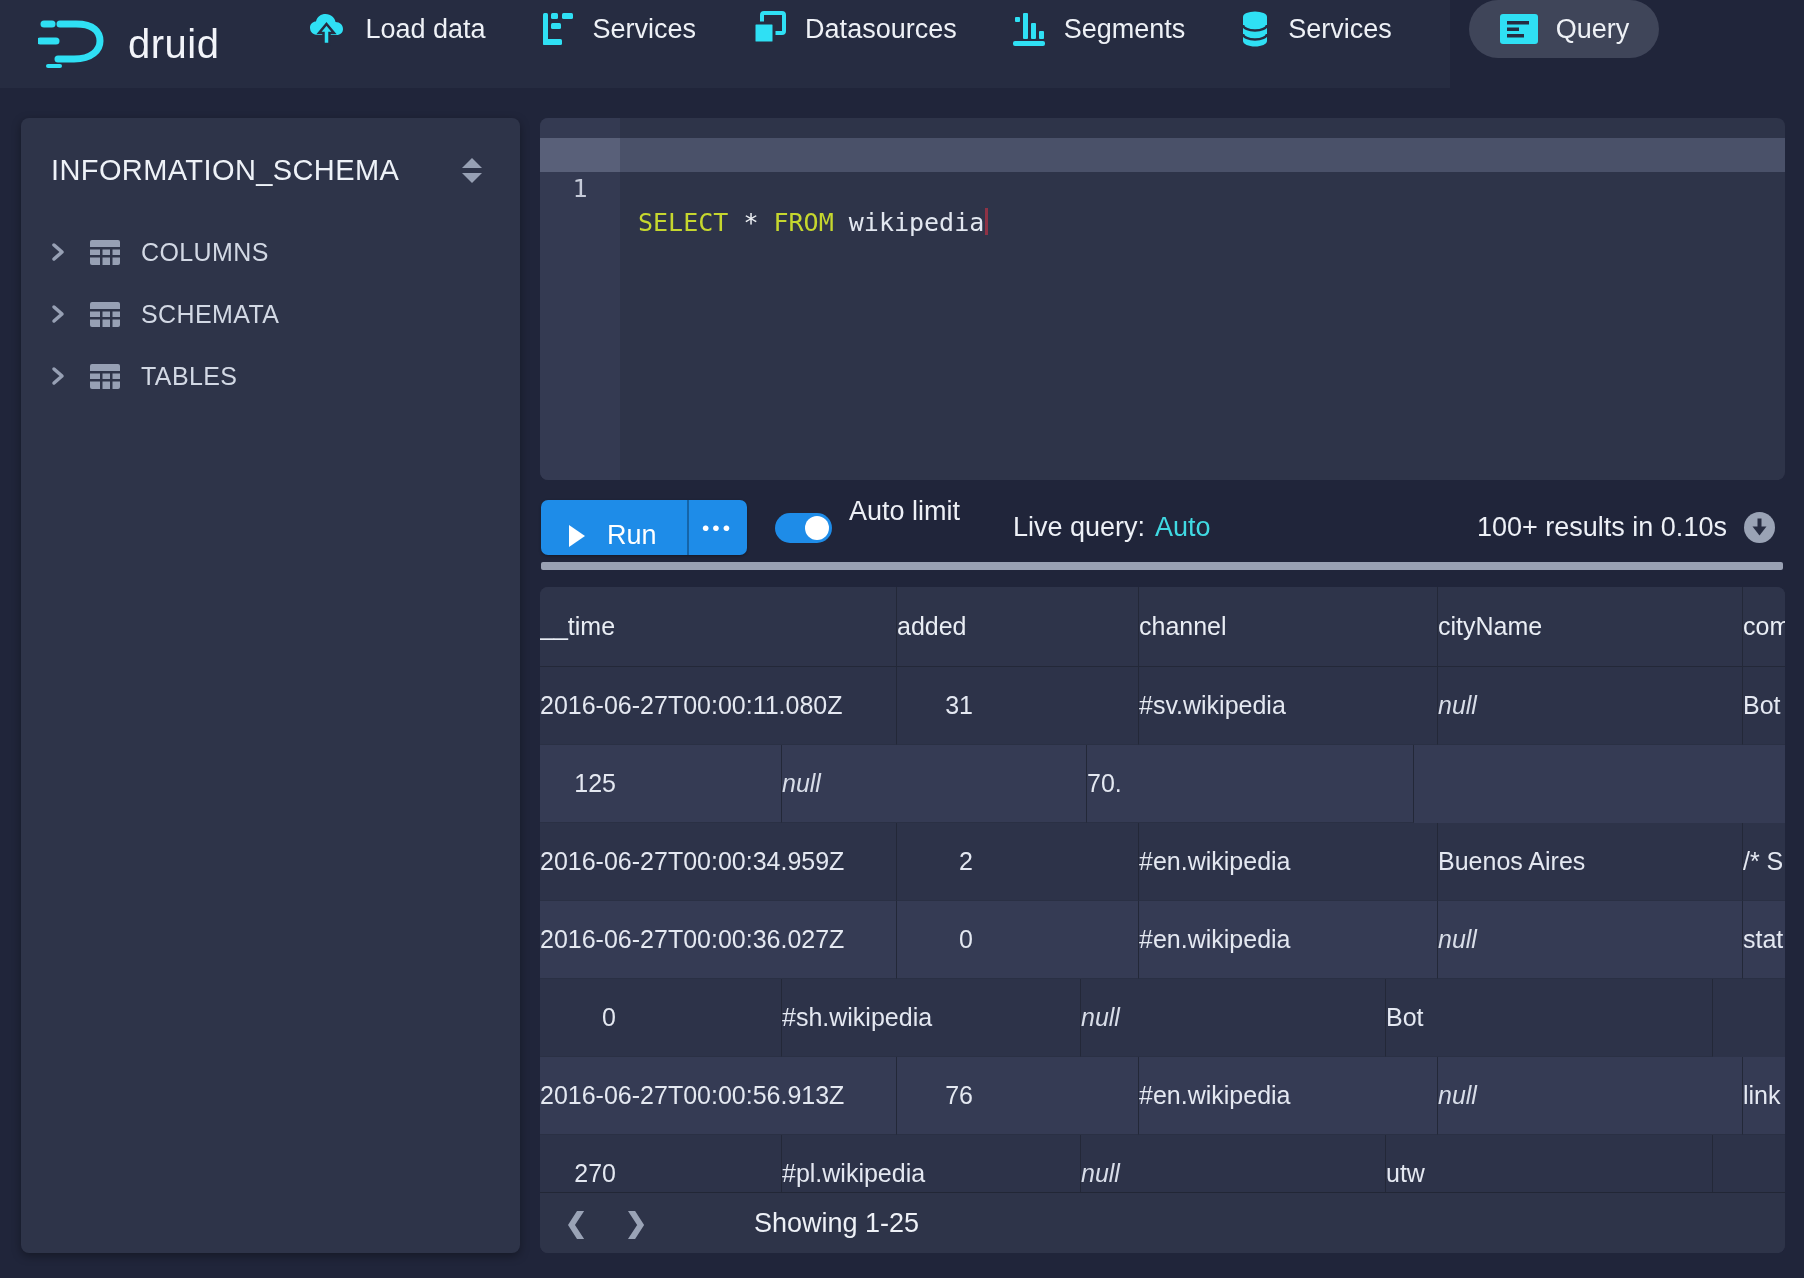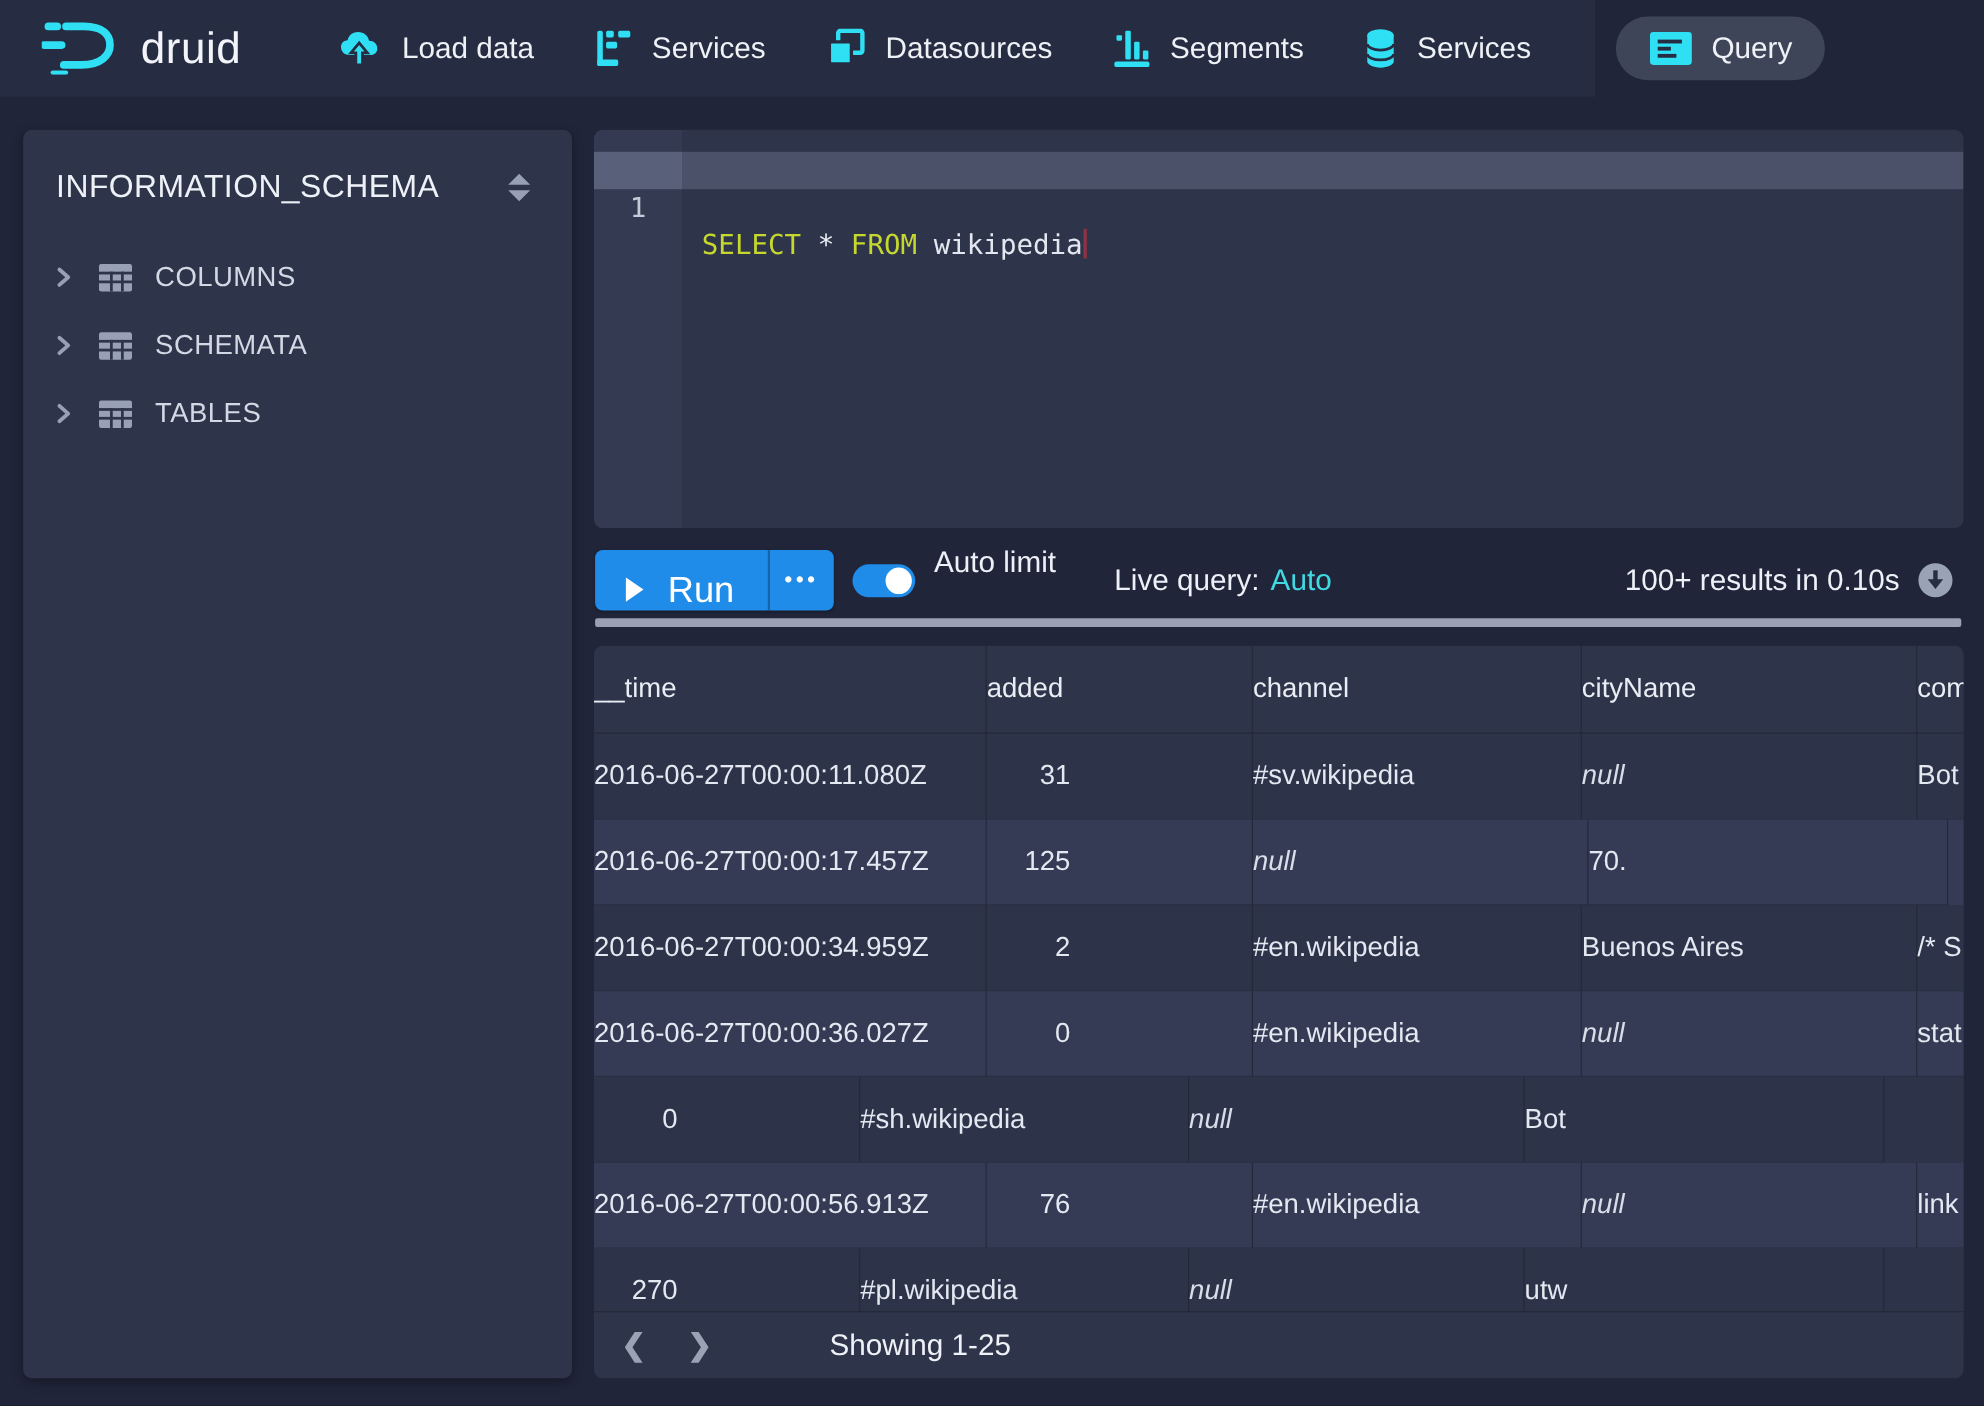--- a/index.html
+++ b/index.html
@@ -5,21 +5,21 @@
   * { margin:0; padding:0; box-sizing:border-box; }
   html,body { background:#181c2d; }
   #app {
     position:relative; width:1804px; height:1278px; overflow:hidden;
     background:#20253a; font-family:"Liberation Sans", sans-serif;
     color:#e4e8f1;
   }
   
   .navbar {
     position:absolute; top:0; left:0; width:1450px; height:88px;
-    background:#262c41; display:flex; align-items:center; z-index:10;
+    background:#262c41; display:flex; z-index:10;
   }
   .brand { display:flex; align-items:center; gap:16px; margin-left:38px; cursor:pointer; }
   .brand-text { font-size:40px; color:#f2f4f9; letter-spacing:0.5px; }
   .nav-divider { width:2px; height:46px; background:#4a5066; margin-left:42px; }
   .nav-divider.second { margin-left:18px; }
   .nav-item {
     display:flex; align-items:center; gap:17px; padding:0 27px; height:58px;
     color:#eef1f6; font-size:27px; cursor:pointer; white-space:nowrap;
   }
   .nav-item.first { margin-left:20px; }
@@ -68,21 +68,21 @@
   .code { position:absolute; left:98px; }
   .tok-kw { color:#c6d72e; }
   .tok-op { color:#eef1f5; }
   .tok-id { color:#e2e7f0; }
   .cursor { display:inline-block; width:3px; height:27px; background:#8e3245; vertical-align:-4px; margin-left:1px; }
   
   .run-group {
     position:absolute; left:541px; top:500px; height:55px; display:flex;
     background:#1e8ce8; border-radius:7px; overflow:hidden; box-shadow:0 1px 3px rgba(0,0,0,.3);
   }
-  .run-btn { display:flex; align-items:center; gap:22px; padding:16px 30px 0 28px; color:#fff; font-size:33px; cursor:pointer; }
+  .run-btn { display:flex; align-items:center; gap:22px; padding:16px 30px 0 28px; color:#fff; font-size:27px; cursor:pointer; }
   .play { width:0; height:0; border-top:11px solid transparent; border-bottom:11px solid transparent; border-left:16px solid #fff; }
   .run-sep { width:2px; background:rgba(12,52,92,.45); }
   .more-btn { width:58px; display:flex; align-items:center; justify-content:center; color:#fff; font-size:21px; letter-spacing:3px; cursor:pointer; }
   .toggle { position:absolute; left:775px; top:513px; width:57px; height:30px; border-radius:16px; background:#1e8ce8; cursor:pointer; }
   .toggle .knob { position:absolute; right:3px; top:3px; width:24px; height:24px; border-radius:50%; background:#fff; }
   .auto-limit { position:absolute; left:849px; top:484px; height:55px; line-height:55px; font-size:27px; color:#edf0f6; }
   .live-query { position:absolute; left:1013px; top:500px; height:55px; line-height:55px; font-size:27px; color:#edf0f6; }
   .live-query .value { color:#40d9e2; margin-left:10px; cursor:pointer; }
   .results-wrap { position:absolute; left:1477px; top:500px; height:55px; display:flex; align-items:center; gap:16px; }
   .results-text { font-size:27px; color:#edf0f6; white-space:nowrap; }
@@ -327,21 +327,20 @@
       </div>
 
       <div class="trow">
         <div class="td w-time">2016-06-27T00:00:11.080Z</div>
         <div class="td w-added">31</div>
         <div class="td w-channel">#sv.wikipedia</div>
         <div class="td w-city is-null">null</div>
         <div class="td w-comment">Bot</div>
       </div>
       <div class="trow">
-        <div class="td w-time">2016-06-27T00:00:17.457Z</div>
         <div class="td w-added">125</div>
         <div class="td w-city is-null">null</div>
         <div class="td w-comment">70.</div>
       </div>
       <div class="trow">
         <div class="td w-time">2016-06-27T00:00:34.959Z</div>
         <div class="td w-added">2</div>
         <div class="td w-channel">#en.wikipedia</div>
         <div class="td w-city">Buenos Aires</div>
         <div class="td w-comment">/* S</div>

